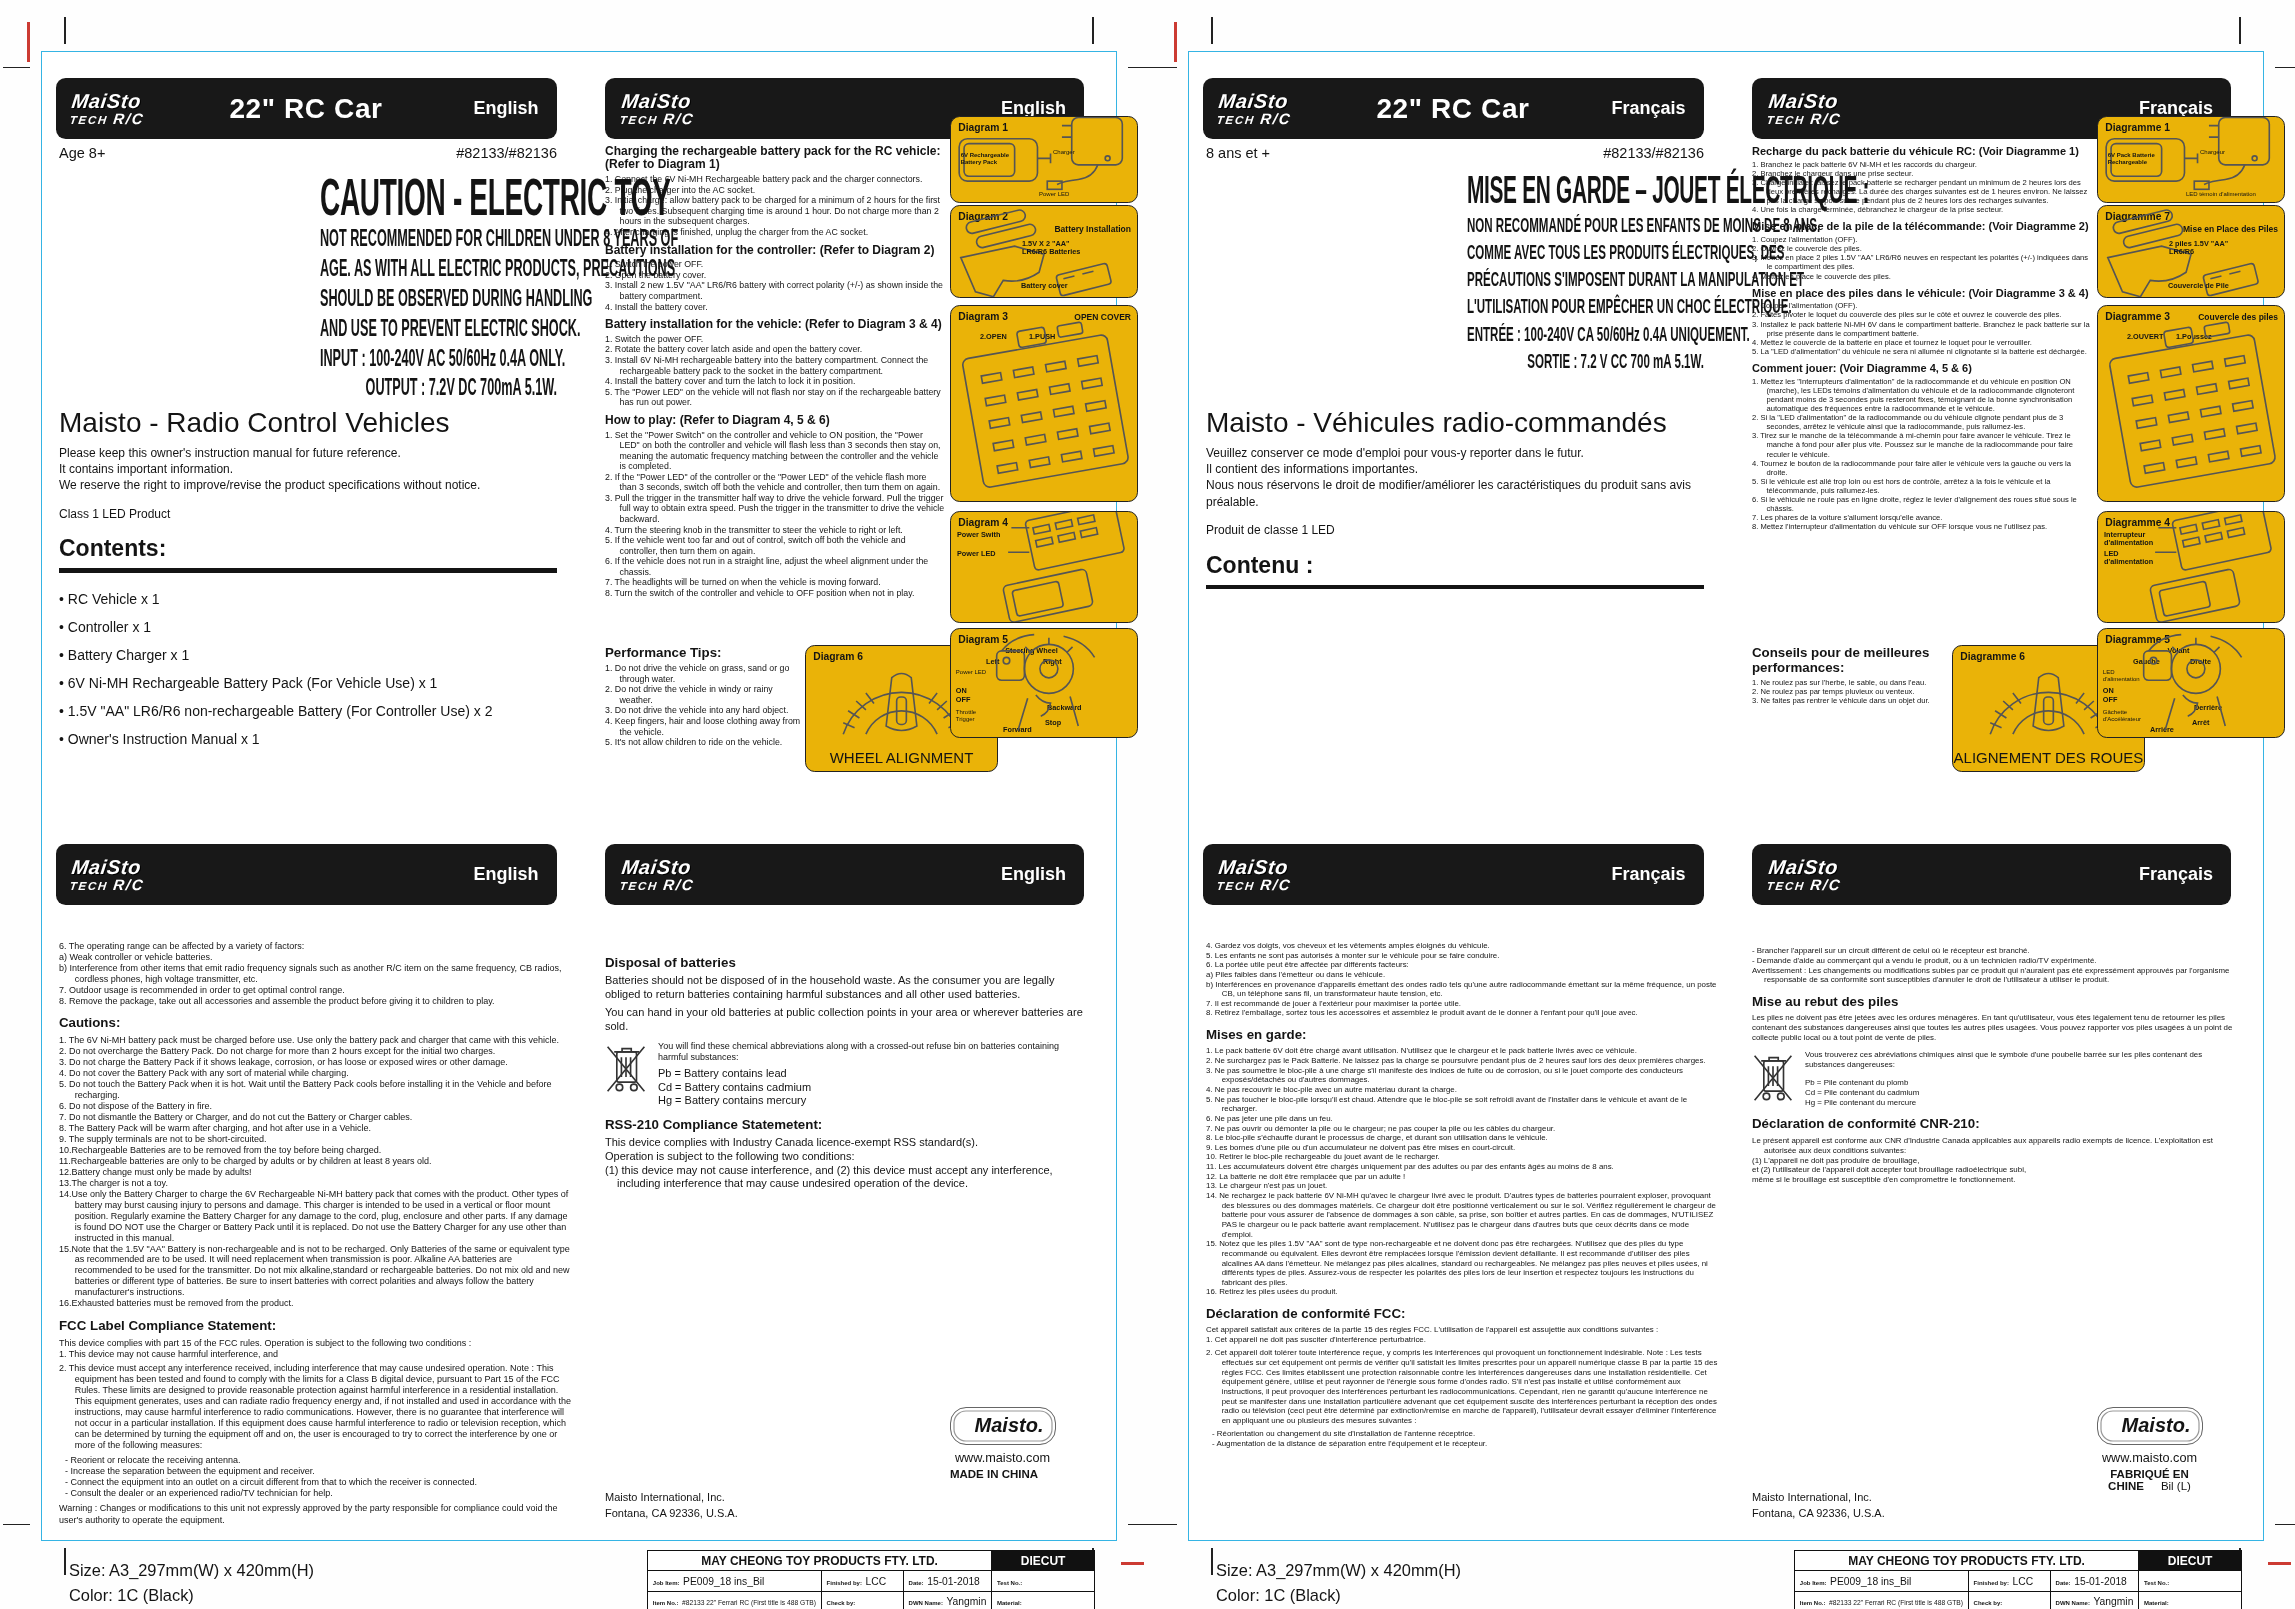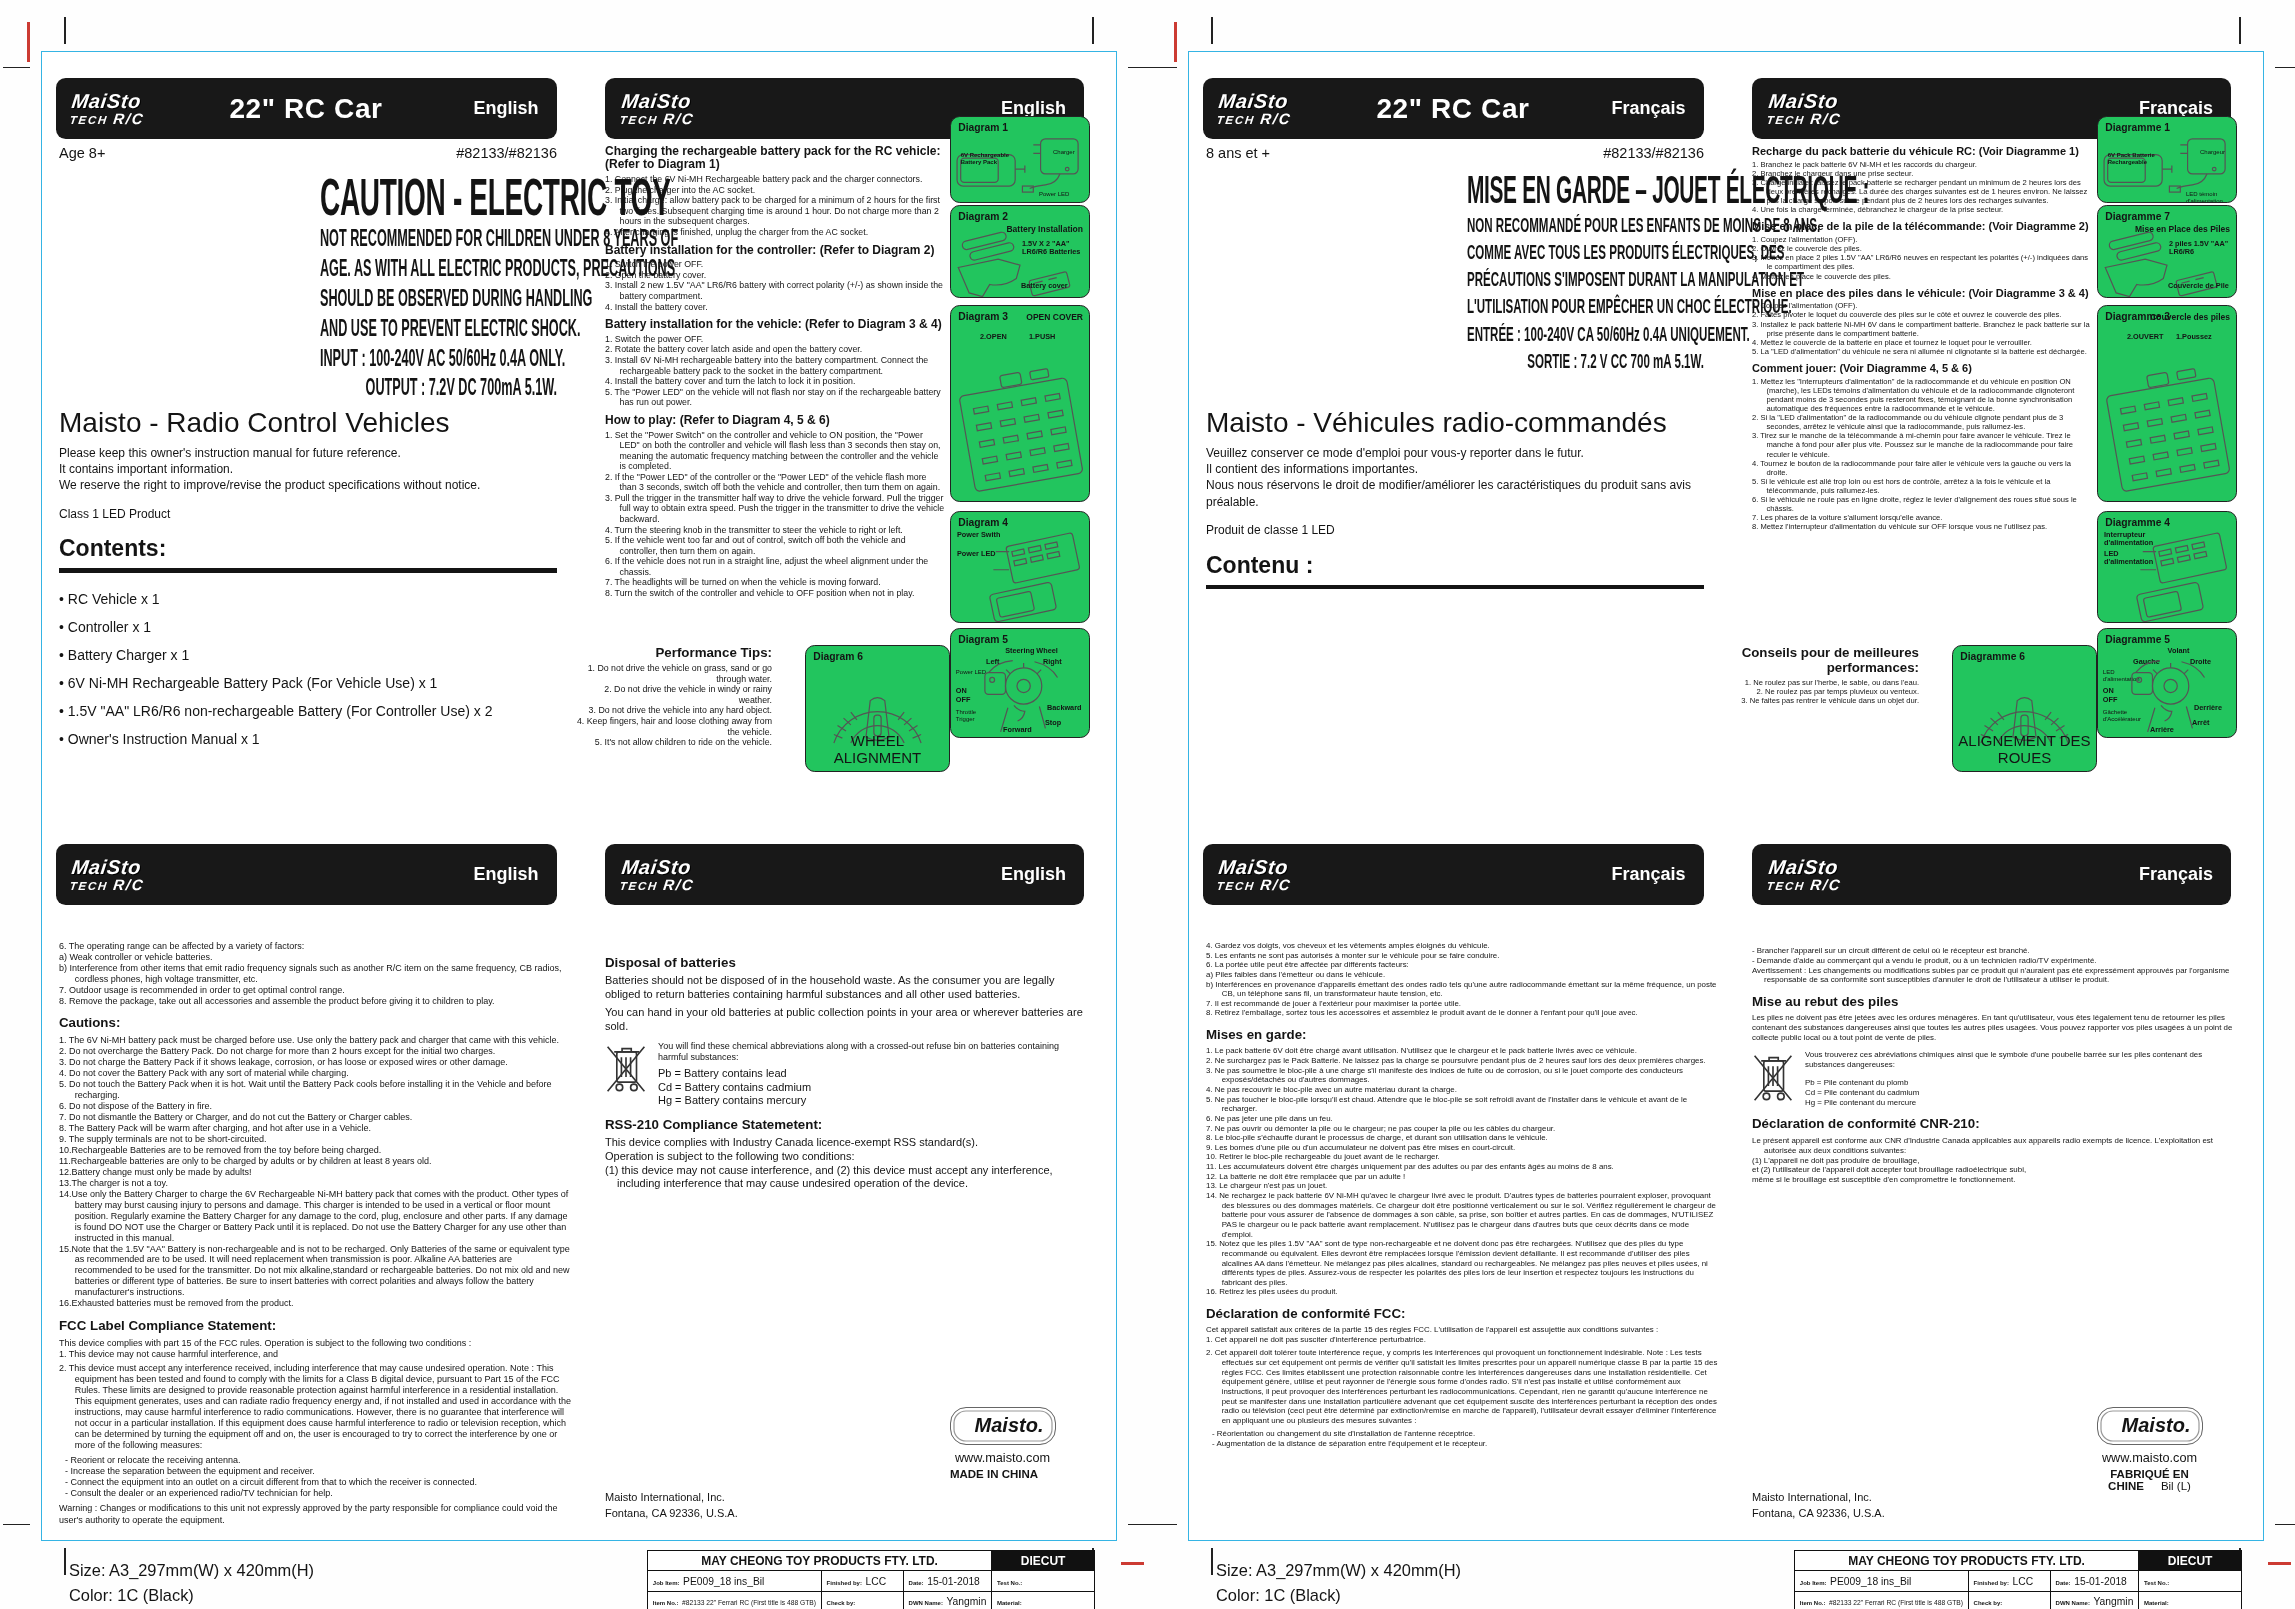--- a/index.html
+++ b/index.html
@@ -48,24 +48,24 @@
   .bullets{margin-top:18px;}
   .bullet{font-size:14px;margin-bottom:12px;}
   .bullet::before{content:"• ";}
   
   .p2col{position:absolute;left:564px;top:94px;width:340px;}
   .sec{margin-bottom:6px;}
   .sec-title{font-weight:bold;font-size:12px;line-height:1.12;margin-bottom:2.4px;}
   .li{font-size:8.8px;line-height:1.2;padding-left:14.5px;text-indent:-14.5px;}
   .sheet-fr .p2col .li,.sheet-fr .tips .li{font-size:7.6px;}
   .sheet-fr .sec-title{font-size:11px;}
-  .tips{position:absolute;left:535px;top:595px;width:196px;text-align:right;}
+  .tips{position:absolute;left:564px;top:595px;width:196px;}
   .tips .sec-title{font-size:13.3px;}
   
-  .dbox{position:absolute;border:1.8px solid #222;border-radius:9.7px;background:#22c55e;overflow:hidden;}
+  .dbox{position:absolute;border:1.8px solid #222;border-radius:9.7px;background:#eab308;overflow:hidden;padding-left:48px;}
   .dbox-title{position:absolute;left:7.3px;top:4.8px;font-weight:bold;font-size:10.3px;}
   .dbox-right{position:absolute;right:6px;top:5.5px;font-weight:bold;font-size:8.5px;text-align:right;}
   .lbl{position:absolute;font-size:6px;line-height:1.1;}
   .lbl.b{font-weight:bold;font-size:7.3px;}
   .dbox svg{position:absolute;left:0;bottom:0;width:100%;}
   .d1{left:909px;top:65px;width:138px;height:85px;}
   .d2{left:909px;top:154px;width:138px;height:91px;}
   .d3{left:909px;top:254px;width:138px;height:195px;}
   .d4{left:909px;top:460px;width:138px;height:110px;}
   .d5{left:909px;top:577px;width:138px;height:108px;}

